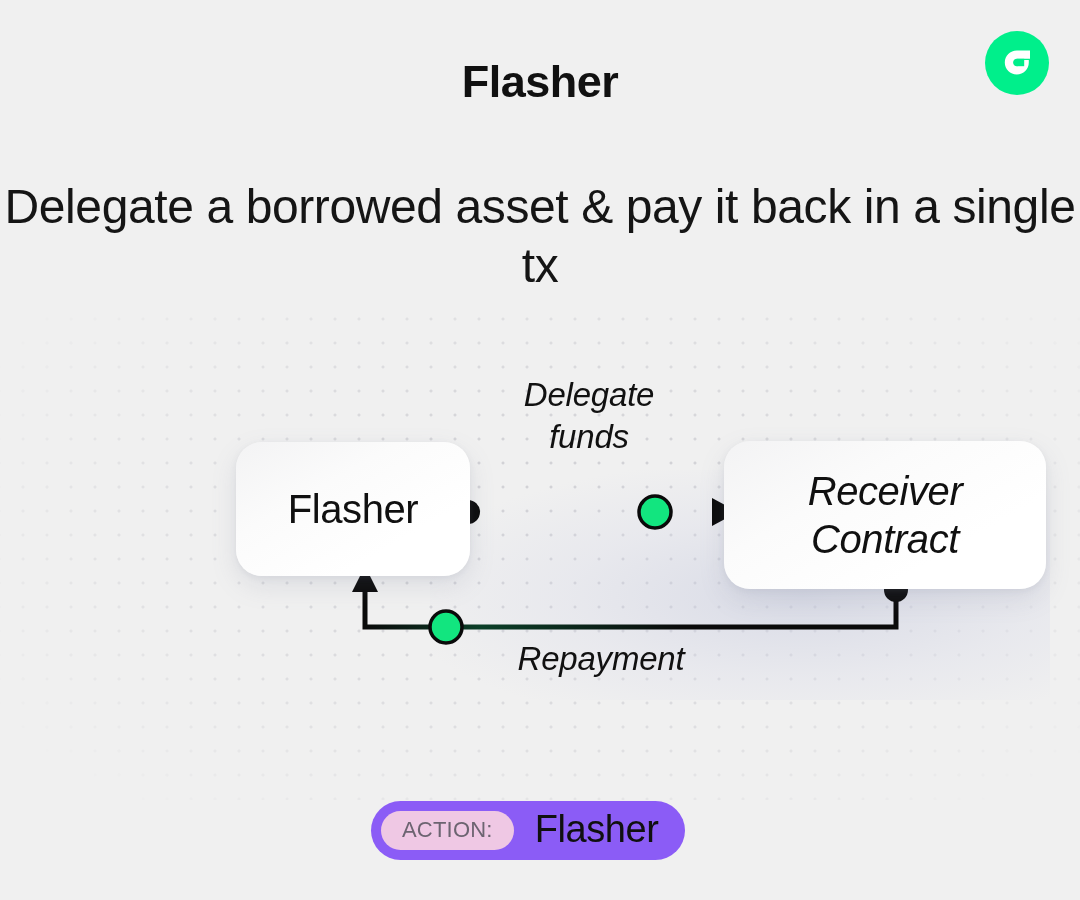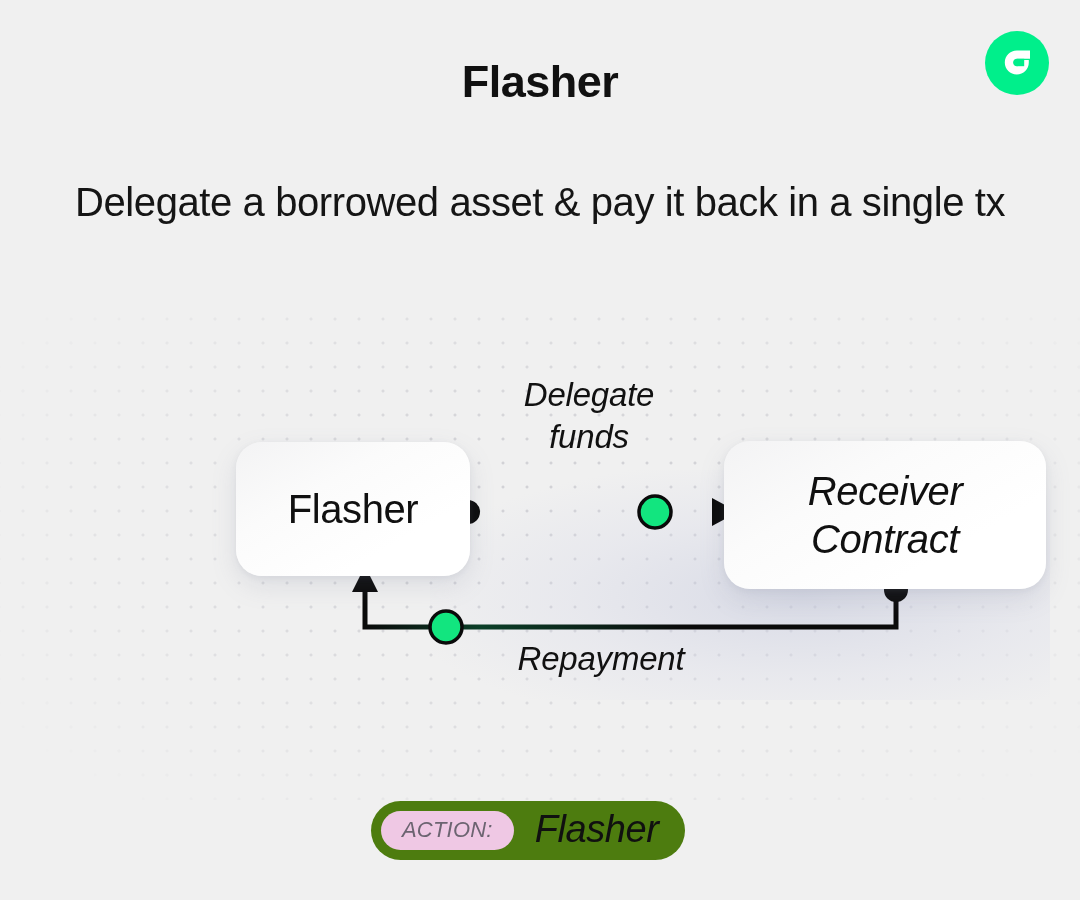--- a/index.html
+++ b/index.html
@@ -46,21 +46,21 @@
     line-height: 1.05;
   }
 
   
   .subtitle {
     position: absolute;
     top: 178px;
     left: 0;
     width: 1080px;
     text-align: center;
-    font-size: 40px;
+    font-size: 48px;
     font-weight: 400;
     color: #151515;
     line-height: 1.22;
     letter-spacing: -0.4px;
   }
 
   
   .dot-canvas {
     position: absolute;
     left: 0;
@@ -155,25 +155,24 @@
   }
 
   
   .action-badge {
     position: absolute;
     left: 371px;
     top: 801px;
     height: 59px;
     display: flex;
     align-items: center;
-    background: #4d7c0f;
+    background: #8b5cf6;
     border-radius: 30px;
     padding: 0 26px 0 10px;
     box-sizing: border-box;
-    font-style: italic;
   }
   .action-chip {
     background: #efc8e4;
     color: #6c6471;
     border-radius: 22px;
     font-size: 22px;
     font-weight: 500;
     letter-spacing: 0.2px;
     padding: 8px 21px 9px 21px;
     line-height: 1;

